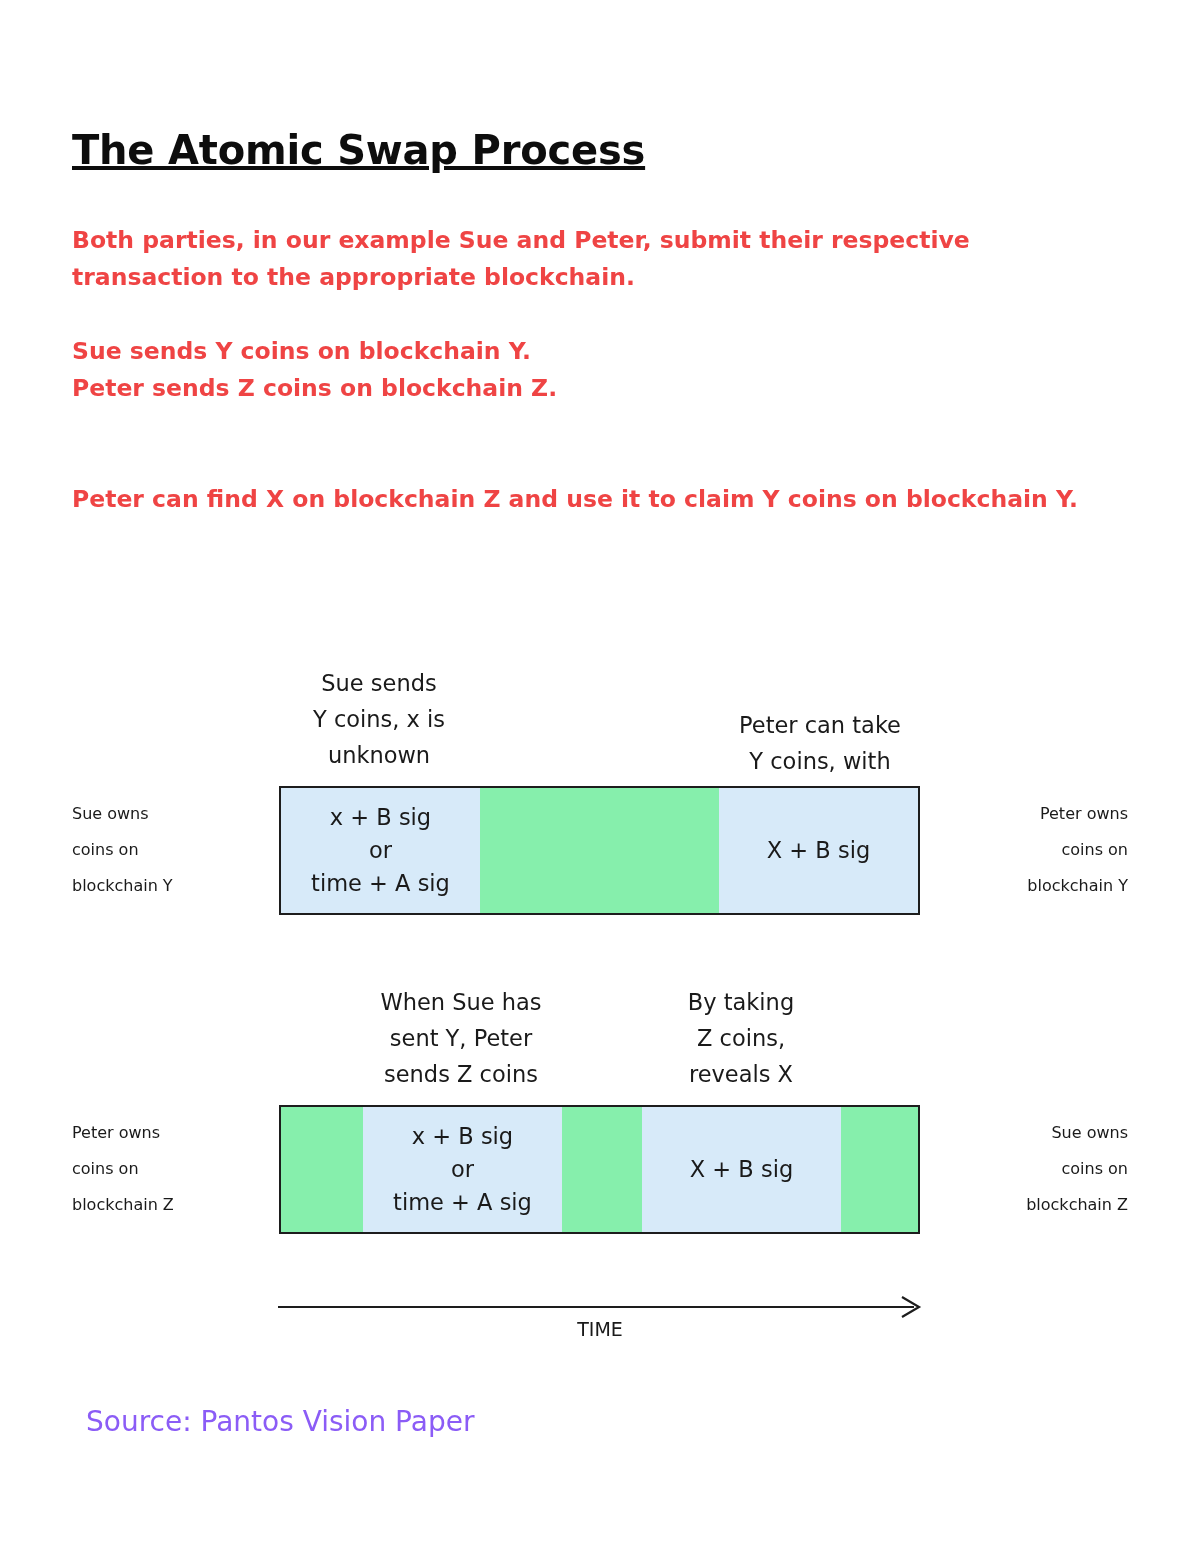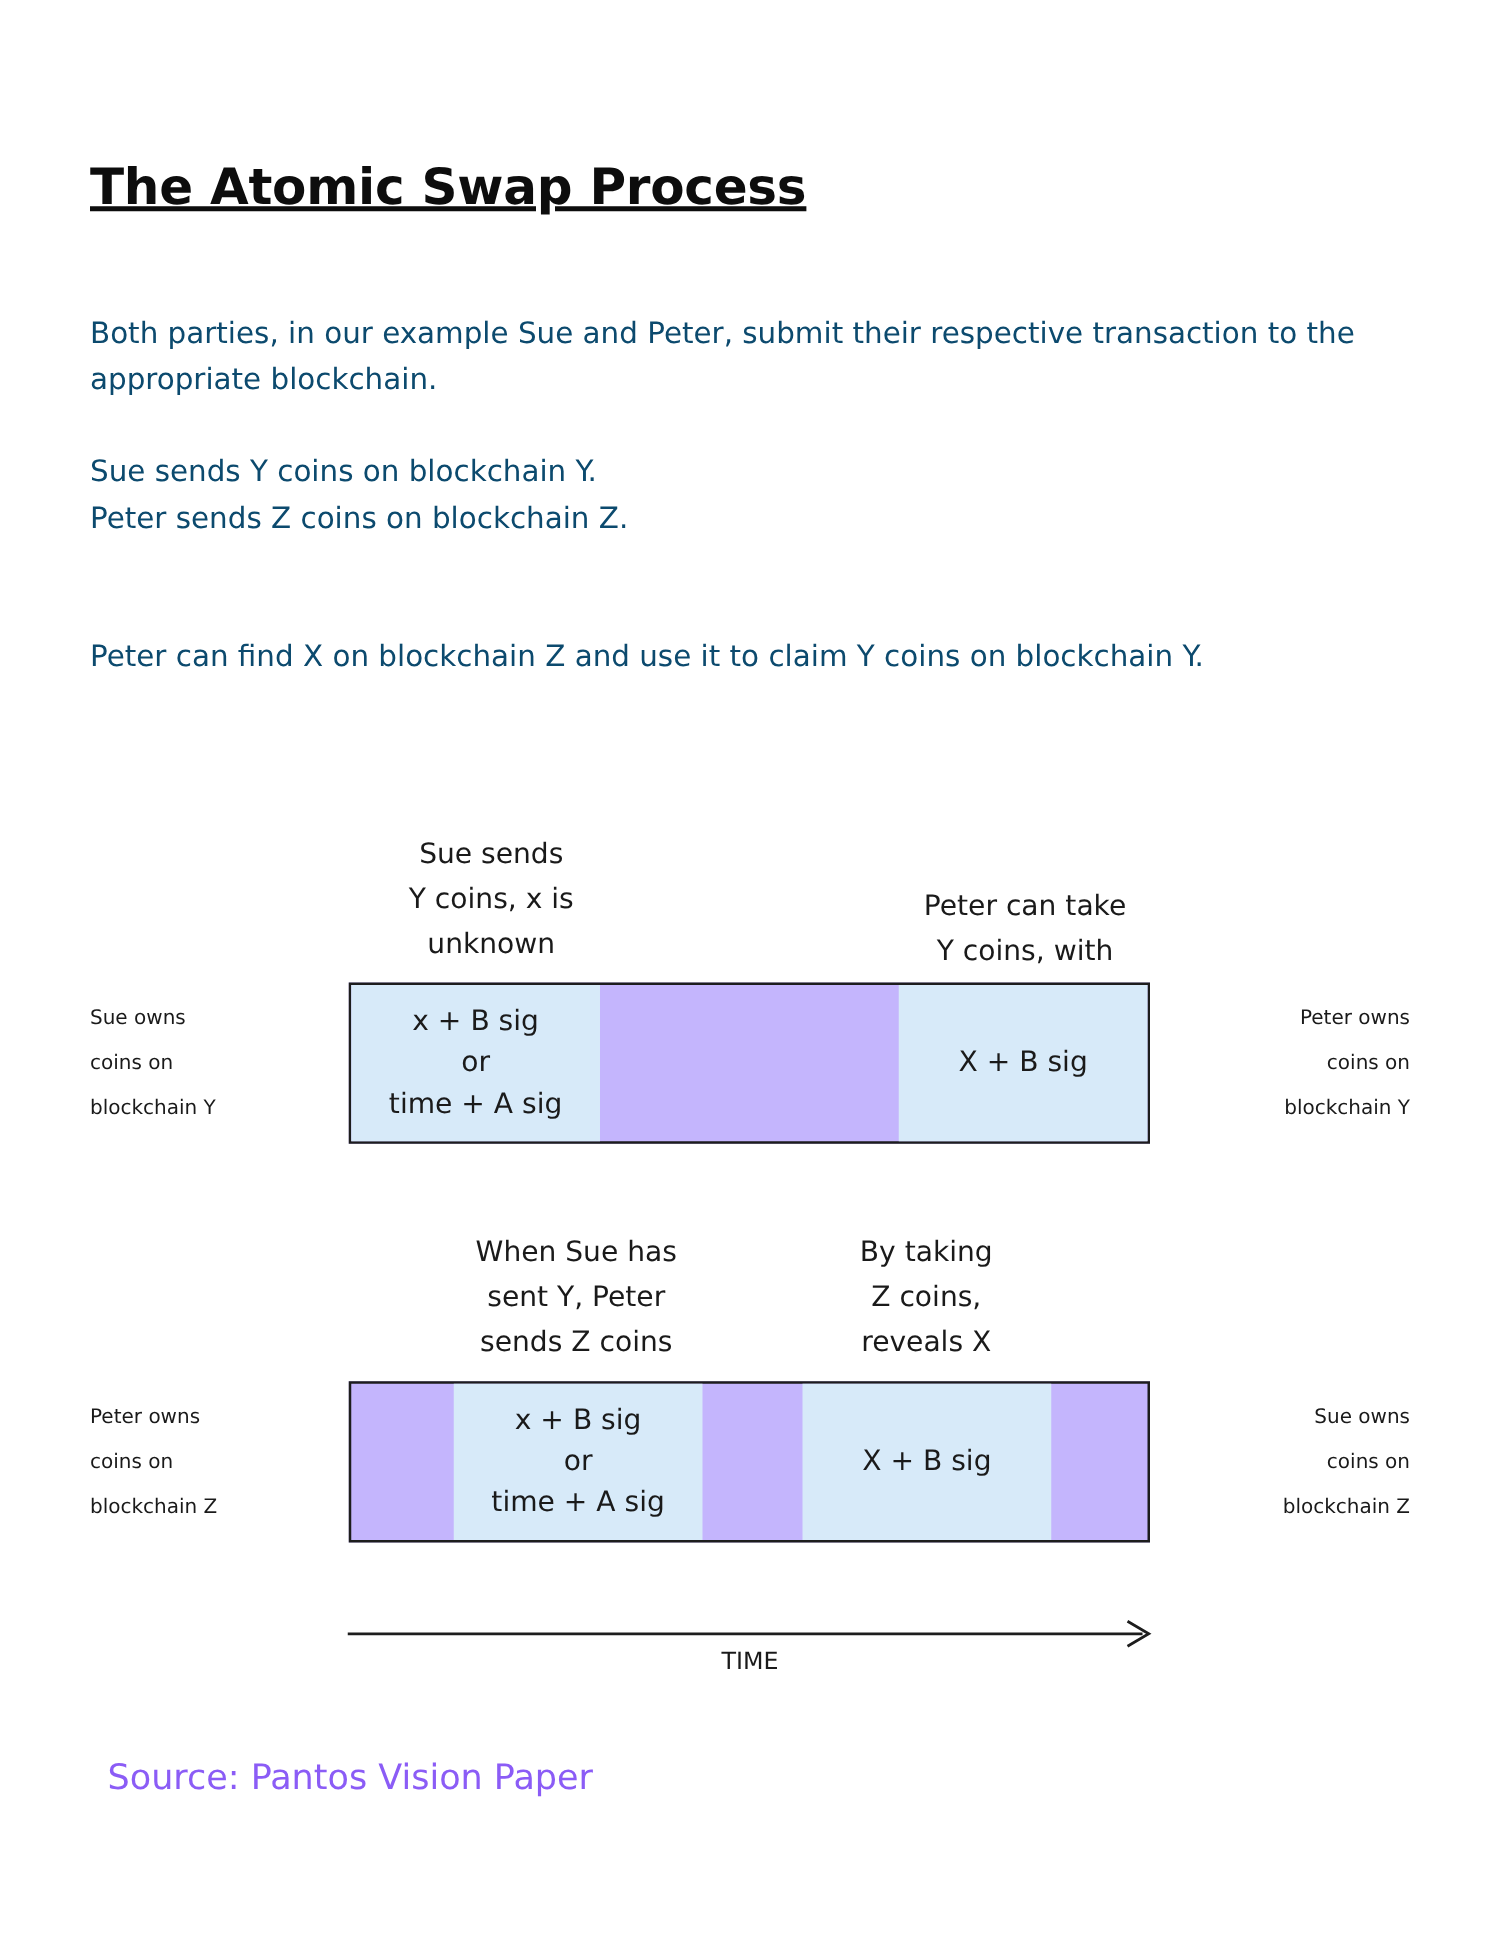--- a/index.html
+++ b/index.html
@@ -33,23 +33,22 @@
     text-decoration: underline;
   }
 
   .prose {
     position: absolute;
     left: 72px;
     top: 222px;
     width: 1046px;
     font-size: 23.5px;
     line-height: 37px;
-    color: #0c4a6e;
-    font-weight: 400;
-    margin-top: 26px;
+    color: #ef4444;
+    font-weight: 700;
   }
   .para { margin: 0 0 37px 0; }
   .para:last-child { margin-bottom: 0; }
 
   
   .diagram {
     position: absolute;
     left: 0;
     top: 0;
     width: 1200px;
@@ -71,21 +70,21 @@
     font-size: 16px;
     line-height: 36px;
     color: #1a1a1a;
   }
   .side-label.left  { left: 72px;  width: 190px; text-align: left; }
   .side-label.right { right: 72px; width: 190px; text-align: right; }
 
   .bar {
     position: absolute;
     border: 2.5px solid #1d1d1d;
-    background: #c4b5fd;
+    background: #86efac;
     box-sizing: border-box;
   }
   .seg {
     position: absolute;
     top: 0;
     bottom: 0;
     display: flex;
     flex-direction: column;
     align-items: center;
     justify-content: center;
@@ -136,21 +135,21 @@
       <span>Peter sends Z coins on blockchain Z.</span>
     </p>
     <p class="para">
       <br>
       <span>Peter can find X on blockchain Z and use it to claim Y coins on blockchain Y.</span>
     </p>
   </div>
 
   <div class="diagram">
 
-    <div class="caption" style="left:293px; top:665px; width:200px;">Sue sends<br>Y coins, x is<br>unknown</div>
+    <div class="caption" style="left:279px; top:665px; width:200px;">Sue sends<br>Y coins, x is<br>unknown</div>
 
     <div class="caption" style="left:710px; top:665px; width:220px;margin-top:42px;">Peter can take<br>Y coins, with<br>revealed X</div>
 
     <div class="side-label left" style="top:796px;">Sue owns<br>coins on<br>blockchain Y</div>
 
     <div class="side-label right" style="top:796px;">Peter owns<br>coins on<br>blockchain Y</div>
 
     <div class="bar" style="left:279px; top:786px; width:641px; height:129px;">
       <div class="seg filled" style="left:0px; width:199px;">
         <span>x + B sig</span>

